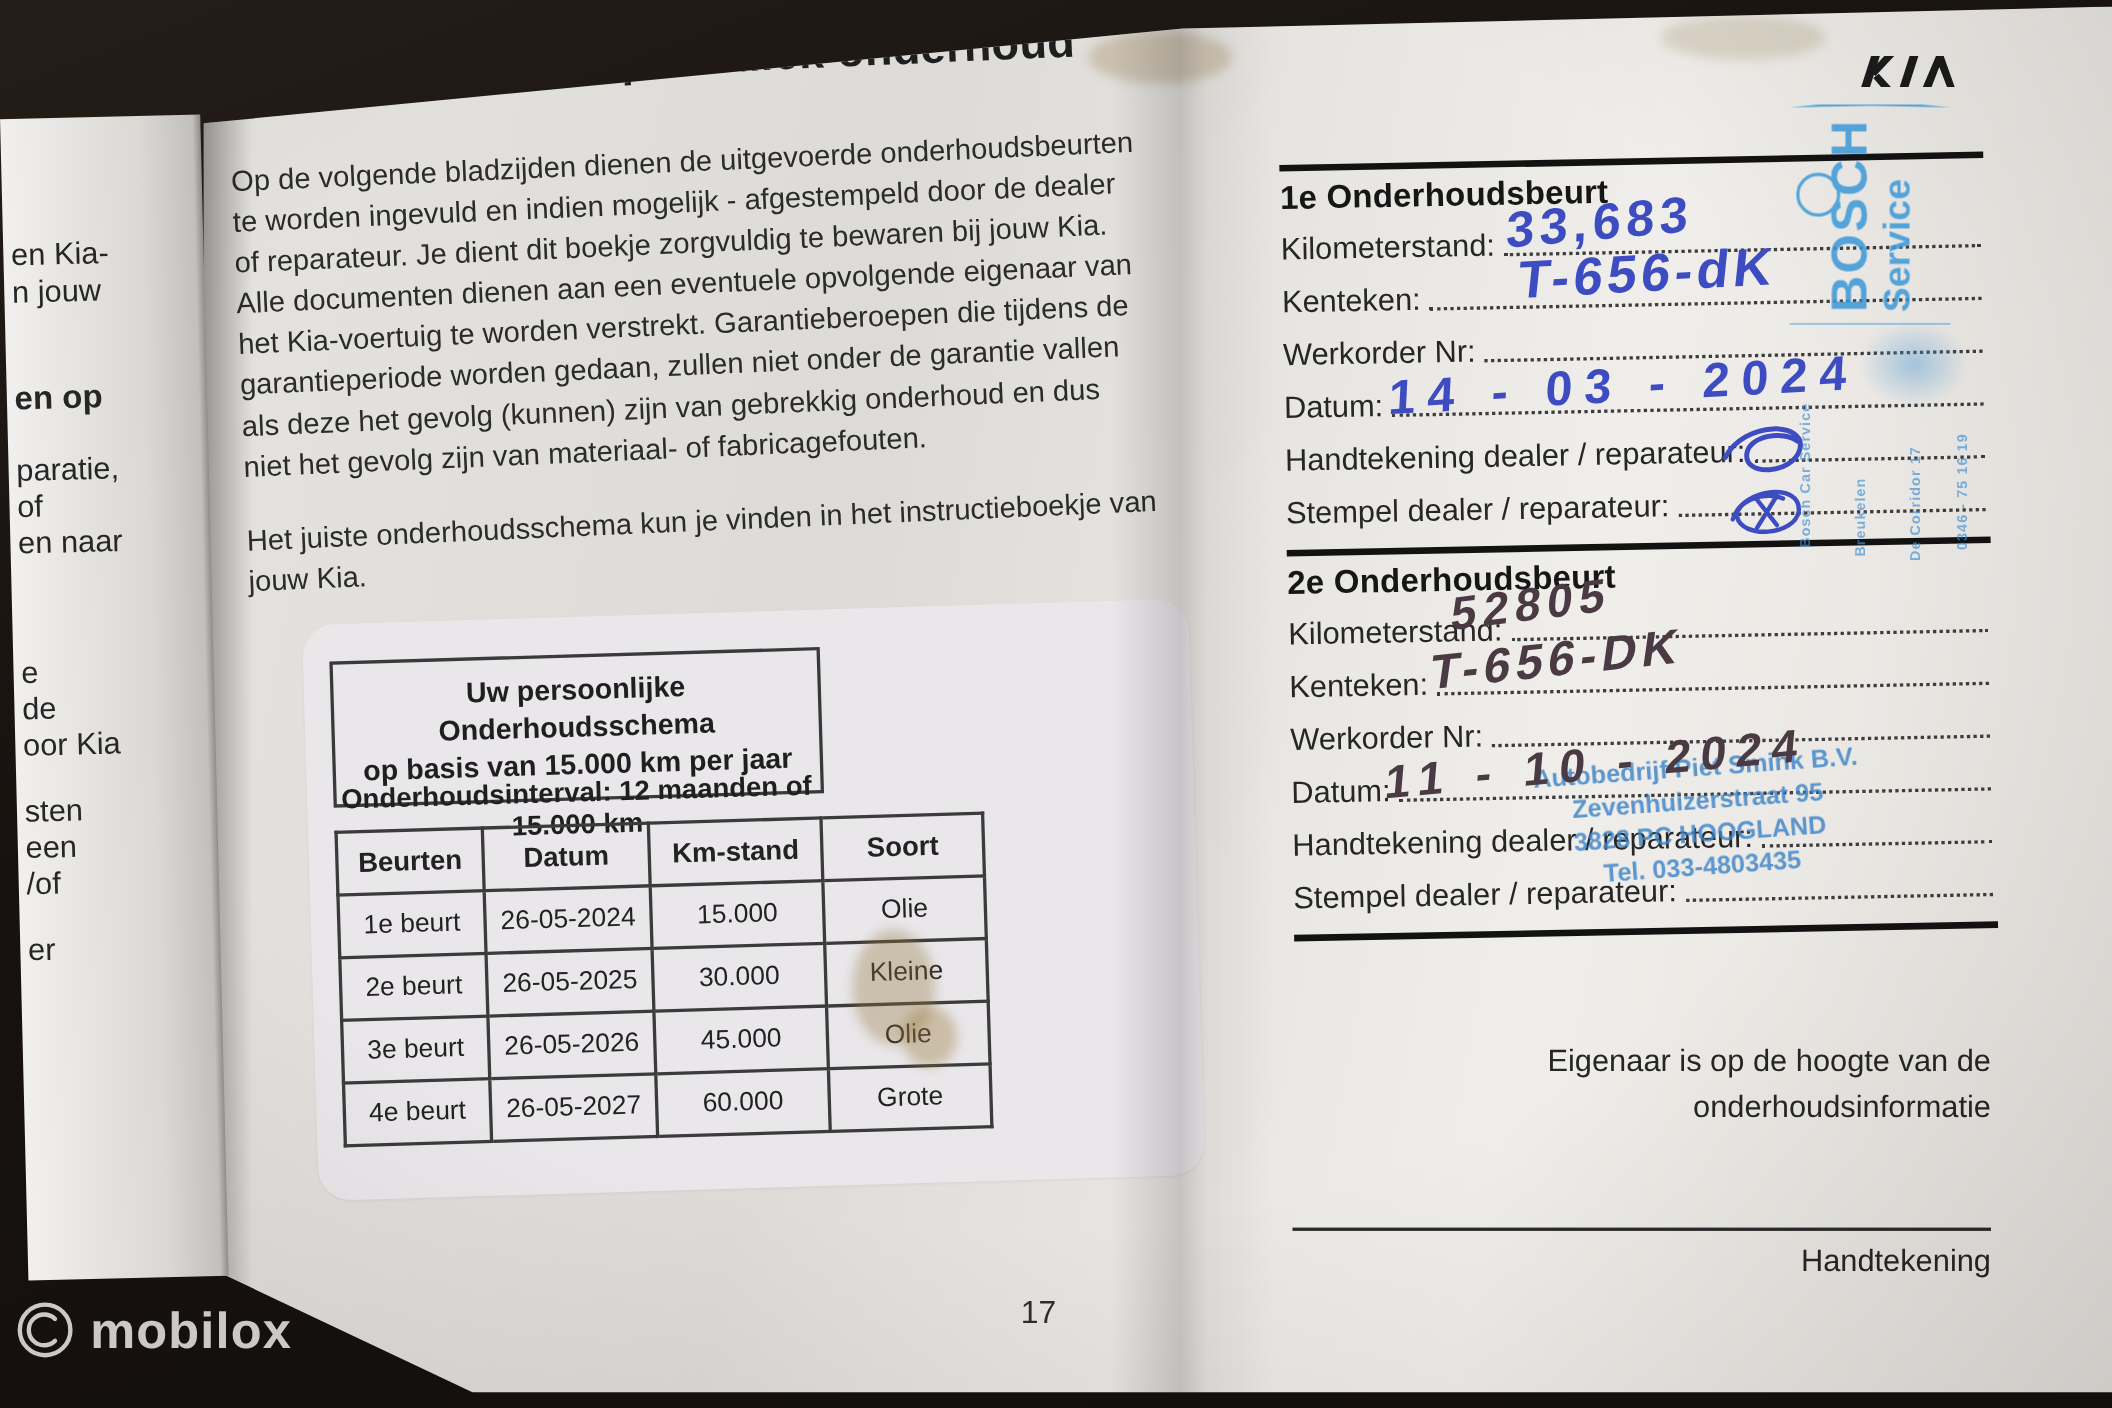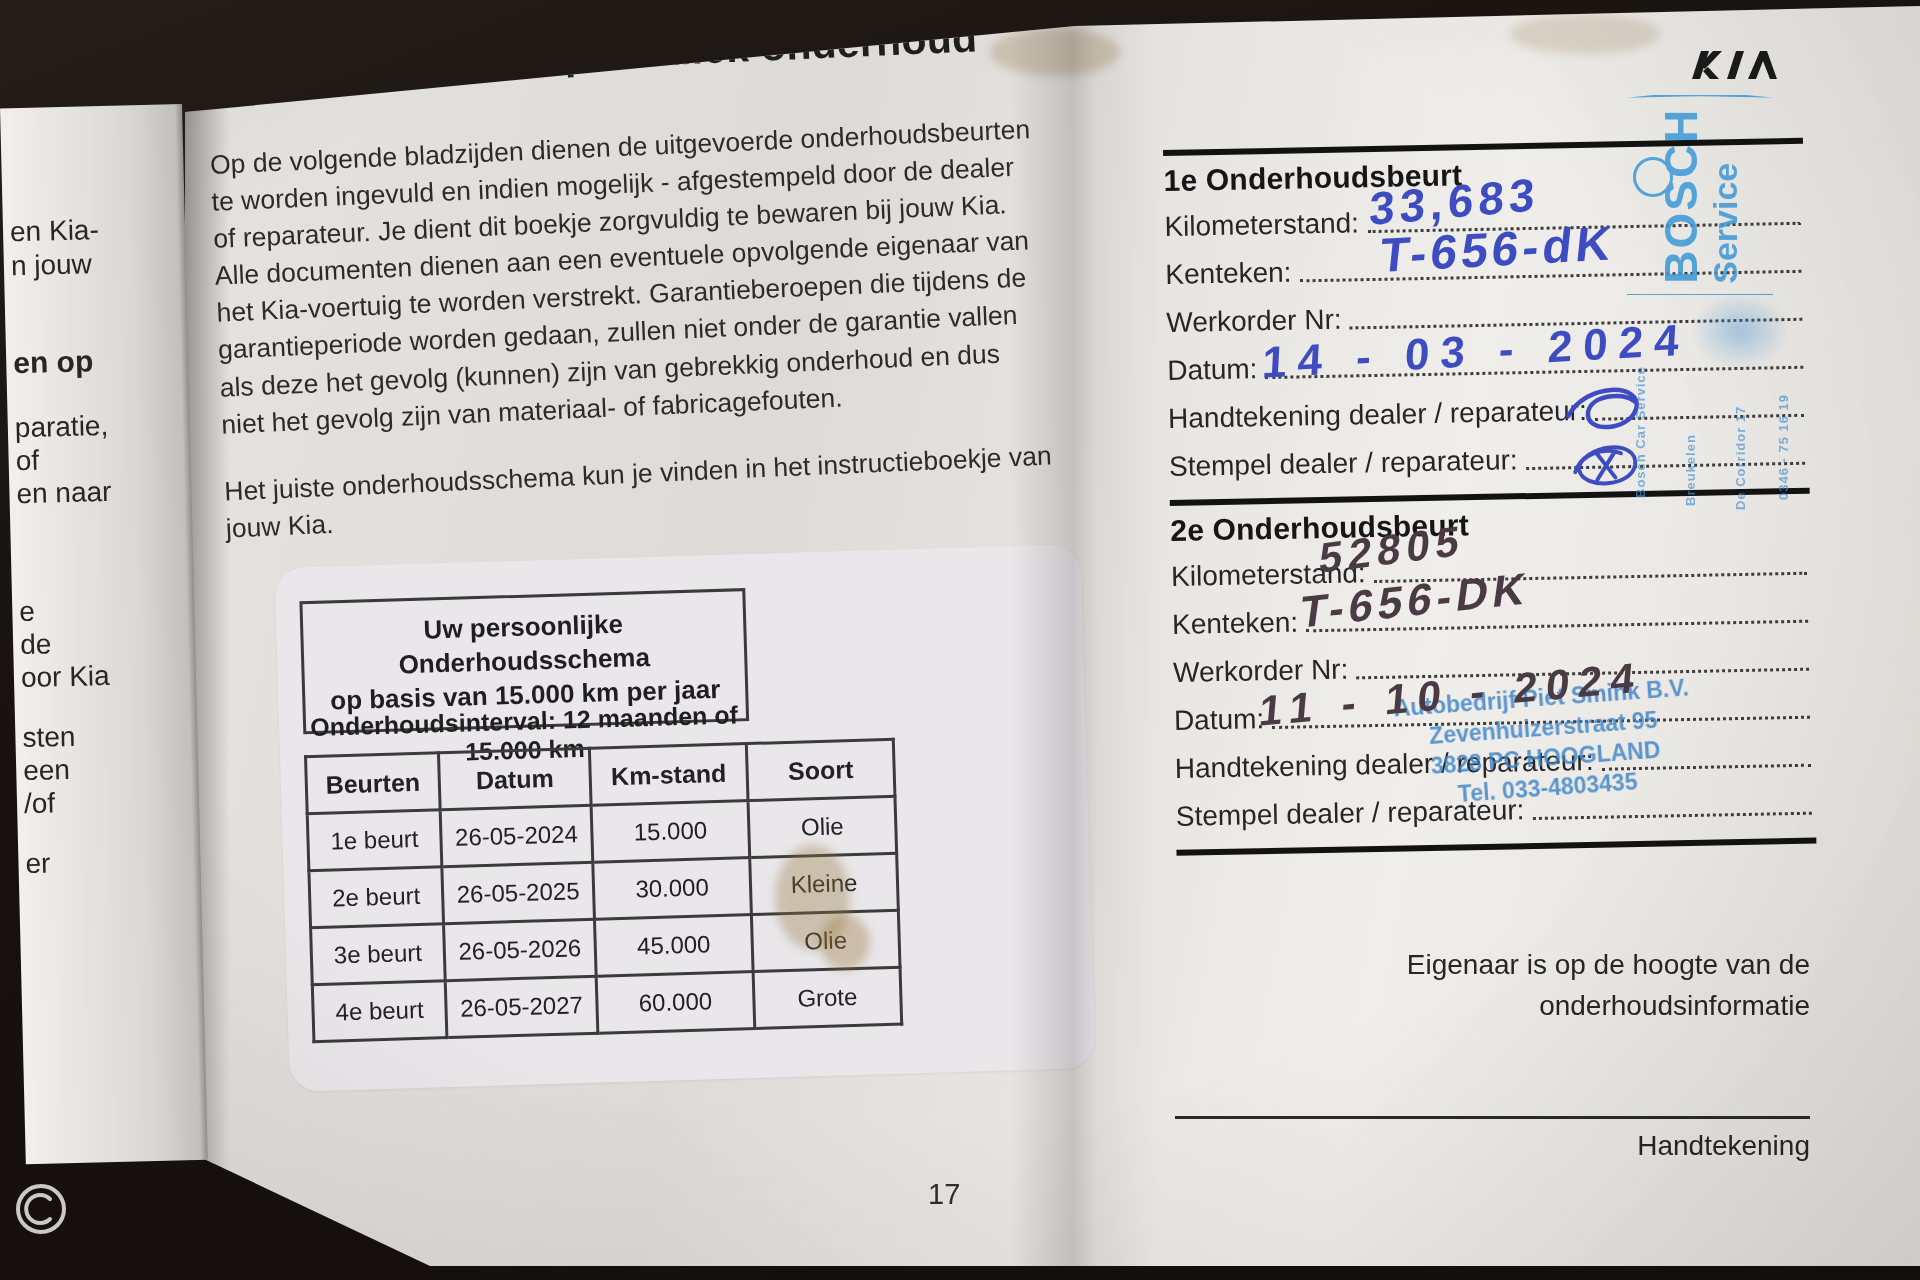--- a/index.html
+++ b/index.html
@@ -293,13 +293,14 @@
   <span class="frag" style="top:647px">een</span>
   <span class="frag" style="top:680px">/of</span>
   <span class="frag" style="top:740px">er</span>
 </div>
 
 <div class="watermark">
   <svg width="54" height="54" viewBox="0 0 54 54">
     <circle cx="27" cy="27" r="23" stroke="#f4f2ef" stroke-width="4" fill="none"></circle>
     <path d="M36 17 A14 14 0 1 0 36 37" stroke="#f4f2ef" stroke-width="4" fill="none" stroke-linecap="round"></path>
   </svg>
+  <span class="wm-text">mobilox</span>
 </div>
 
 </body></html>

